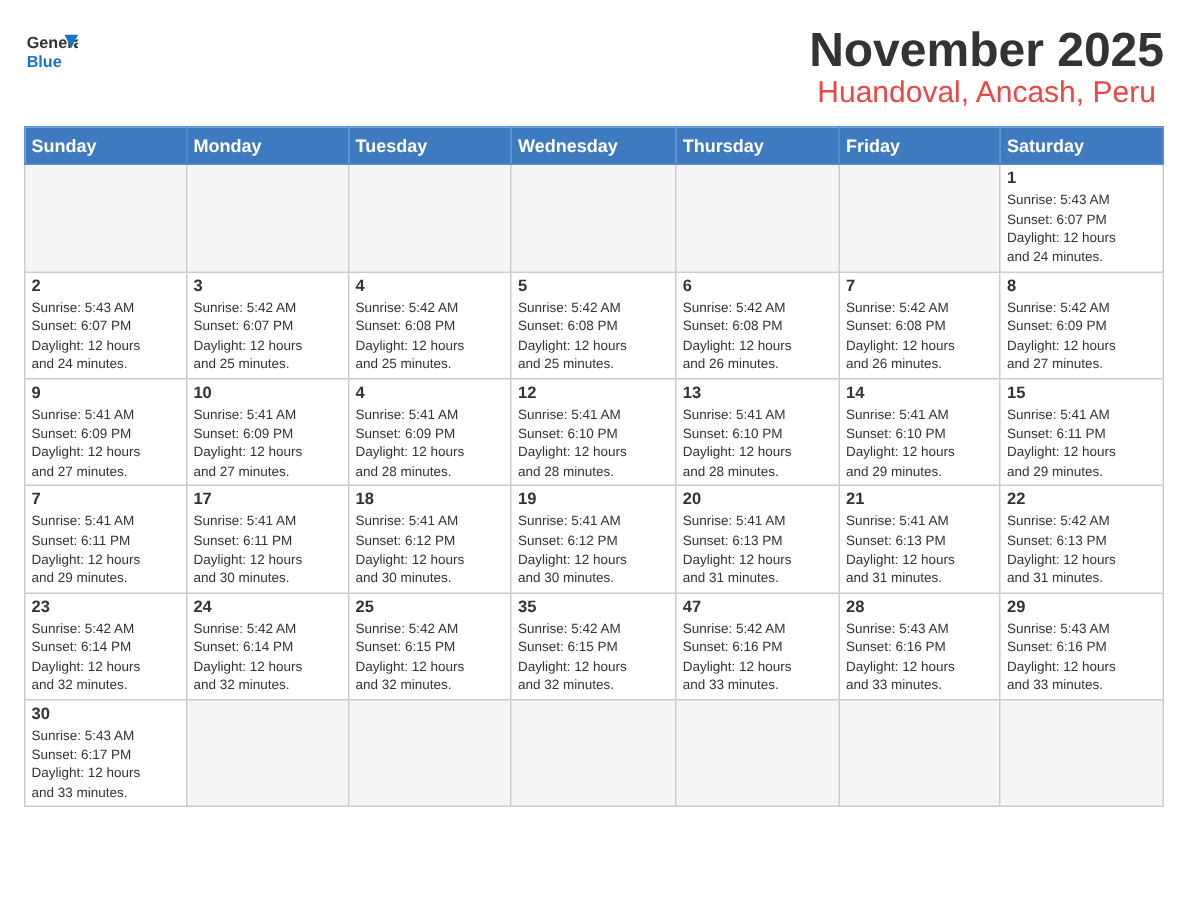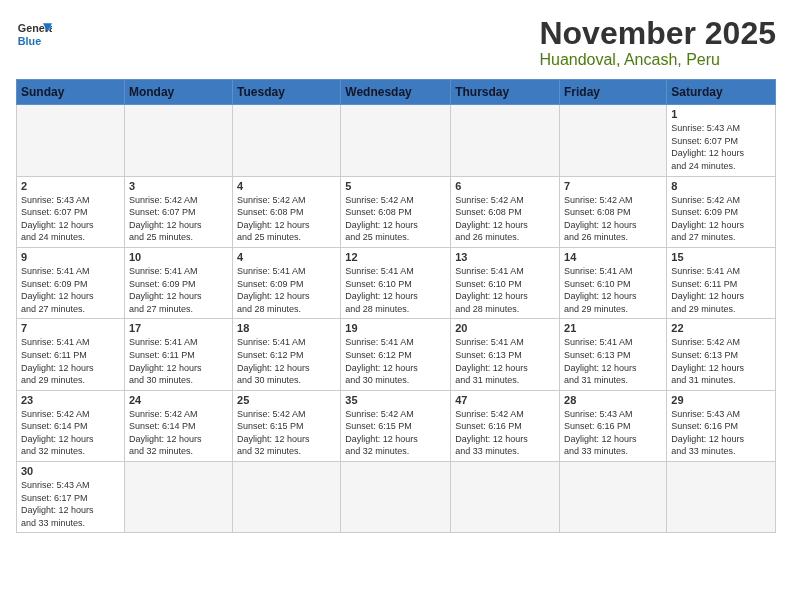--- a/index.html
+++ b/index.html
@@ -19,40 +19,40 @@
     .logo-area {
       display: flex;
       align-items: center;
       gap: 4px;
     }
     .logo-icon {
       width: 36px;
       height: 36px;
     }
     .title-area {
-      text-align: left;
+      text-align: center;
     }
     .month-title {
       font-size: 32px;
       font-weight: bold;
       color: #333;
       line-height: 1.1;
     }
     .location-title {
-      font-size: 16px;
-      color: #4d7c0f;
+      font-size: 20px;
+      color: #ef4444;
     }
     .calendar {
       width: 100%;
       border-collapse: collapse;
       border: 1px solid #ccc;
     }
     .calendar th {
       background-color: #3d7abf;
-      color: #0f172a;
+      color: #ffffff;
       font-size: 12px;
       font-weight: bold;
       padding: 5px 4px;
       text-align: left;
       border: 1px solid #5a8fcf;
     }
     .calendar td {
       border: 1px solid #ccc;
       vertical-align: top;
       padding: 3px 4px;

